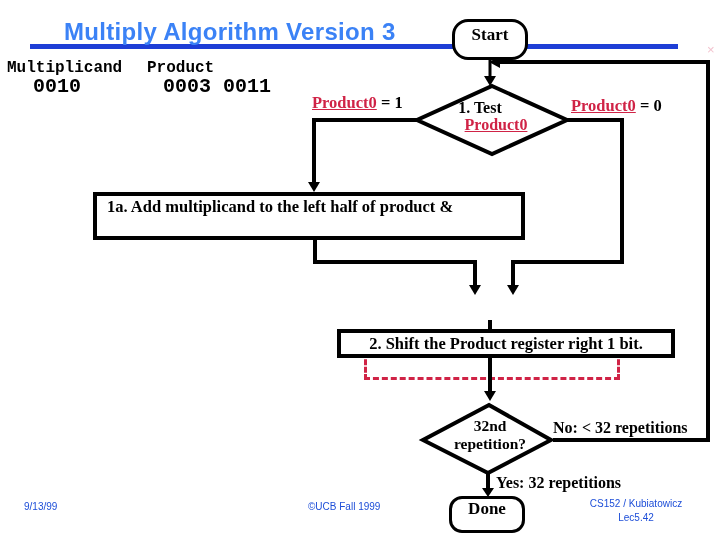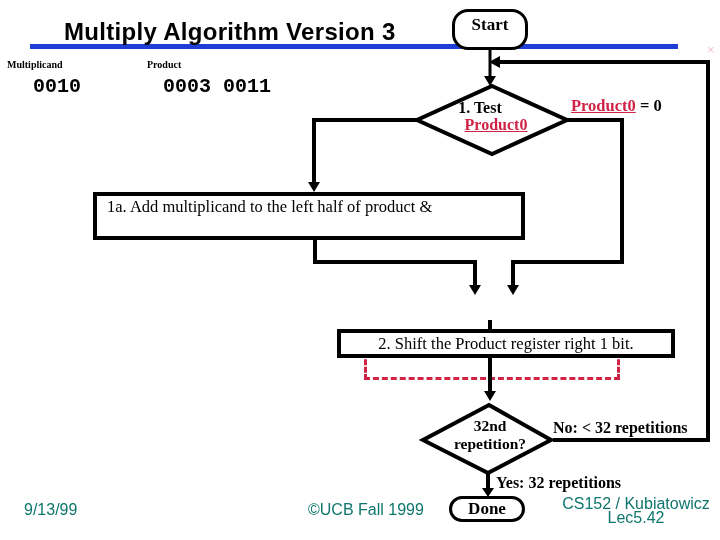--- a/index.html
+++ b/index.html
@@ -5,54 +5,54 @@
   html,body { margin:0; padding:0; background:#fff; }
   .stage {
     position:relative; width:720px; height:540px; background:#ffffff;
     overflow:hidden; font-family:"Liberation Serif", serif; color:#000;
   }
   .abs { position:absolute; }
   .z1 { z-index:1; } .z4 { z-index:4; }
 
   .title {
     left:64px; top:18px; font-family:"Liberation Sans", sans-serif;
-    font-weight:bold; font-size:24px; letter-spacing:0.3px; color:#000000;
+    font-weight:bold; font-size:24px; letter-spacing:0.3px; color:#3b82f6;
     white-space:nowrap;
   }
   .title-rule { left:30px; top:44px; width:648px; height:5px; background:#1e3ed6; }
 
   .terminal {
     box-sizing:border-box; background:#fff; border:3px solid #000;
     border-radius:16px; text-align:center; font-weight:bold;
     font-size:17px; z-index:3;
   }
-  .start-terminal { left:452px; top:9px; width:76px; height:41px; line-height:25px; }
-  .done-terminal  { left:449px; top:496px; width:76px; height:26px; line-height:20px; border-radius:13px; }
+  .start-terminal { left:452px; top:19px; width:76px; height:41px; line-height:25px; }
+  .done-terminal  { left:449px; top:496px; width:76px; height:37px; line-height:20px; border-radius:13px; }
 
-  .reg-label { font-family:Liberation Serif, serif; font-weight:bold; font-size:10px; white-space:nowrap; }
+  .reg-label { font-family:Liberation Mono, monospace; font-weight:bold; font-size:16px; white-space:nowrap; }
   .reg-value { font-family:"Liberation Mono", monospace; font-weight:bold; font-size:20px; white-space:nowrap;margin-left:16px; }
 
   .fc-text { font-weight:bold; font-size:16px; white-space:nowrap; }
   .red-var { color:#d02346; text-decoration:underline; }
 
   .process-box {
     box-sizing:border-box; background:#fff; border:4px solid #000; z-index:3;
-    font-weight:normal; font-size:16.5px; white-space:nowrap;
+    font-weight:bold; font-size:16.5px; white-space:nowrap;
   }
   .box1a { left:93px; top:192px; width:432px; height:48px; padding:1px 0 0 10px; line-height:20px; }
   .box1a .indent { padding-left:34px; }
   .box2  { left:337px; top:293px; width:338px; height:29px; text-align:center; line-height:22px;margin-top:36px; }
 
   .dashed-box {
     box-sizing:border-box; left:364px; top:352px; width:256px; height:28px;
     border:3px dashed #d02346; background:transparent; z-index:1;
   }
 
   .center { text-align:center; }
-  .footer-text { font-family:"Liberation Sans", sans-serif; font-size:16px; color:#0f766e; white-space:nowrap; }
+  .footer-text { font-family:"Liberation Sans", sans-serif; font-size:10px; color:#1d4ed8; white-space:nowrap; }
   .artifact { color:#f2c3ce; font-size:13px; font-family:"Liberation Sans", sans-serif; }
 
   svg.connectors { position:absolute; left:0; top:0; z-index:2; }
   svg .ln { stroke:#000; fill:none; }
   svg .shape { stroke:#000; fill:#fff; }
   svg .ah { fill:#000; stroke:none; }
 </style>
 </head>
 <body>
 
@@ -94,20 +94,23 @@
     <polygon class="ah" points="482,488 494,488 488,497"></polygon>
   </svg>
 
   <div class="abs terminal start-terminal">
     <span>Start</span>
   </div>
   <div class="abs terminal done-terminal">
     <span>Done</span>
   </div>
 
+  <div class="abs fc-text z4" style="left:312px; top:93px; font-size:16.5px;">
+    <span class="red-var">Product0</span><span> = 1</span>
+  </div>
   <div class="abs fc-text z4" style="left:571px; top:96px; font-size:16.5px;">
     <span class="red-var">Product0</span><span> = 0</span>
   </div>
 
   <div class="abs fc-text center z4" style="left:420px; top:99px; width:120px;">1. Test</div>
   <div class="abs fc-text center red-var z4" style="left:430px; top:116px; width:132px;">Product0</div>
 
   <div class="abs process-box box1a">
     <div>1a. Add multiplicand to the left half of product &amp;</div>
   </div>

